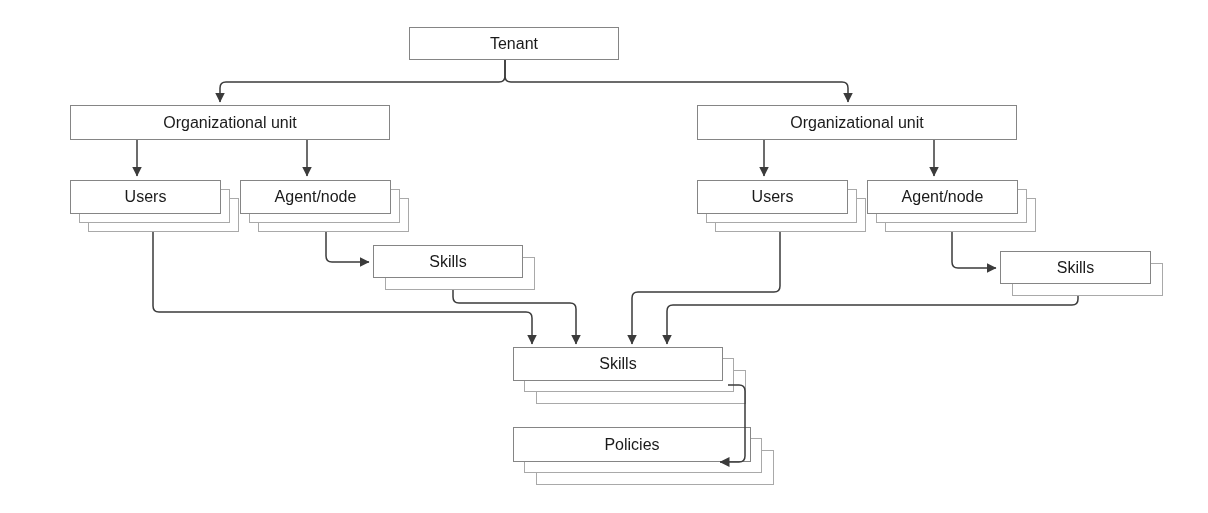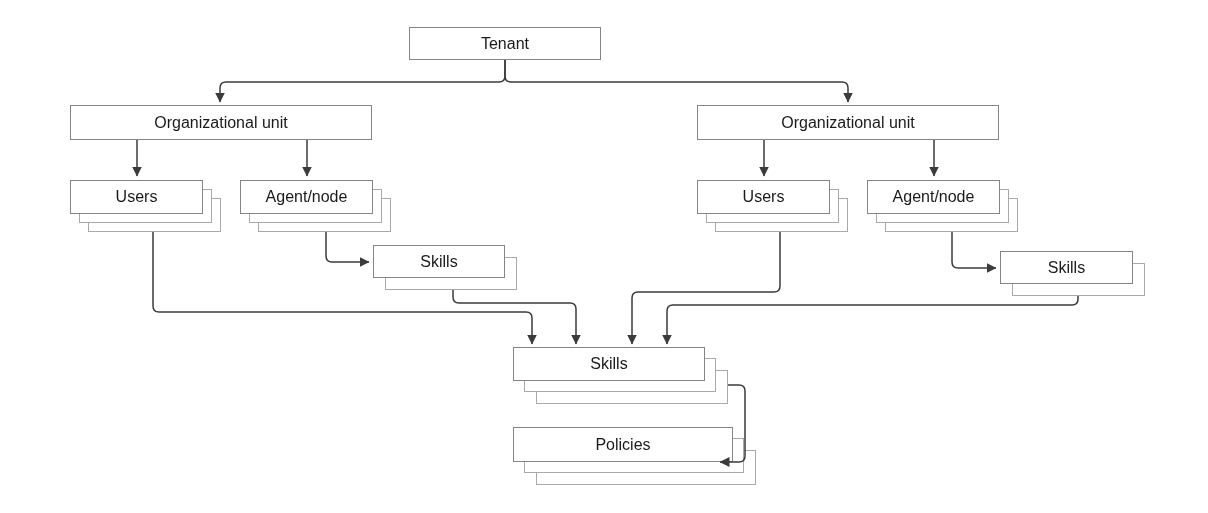--- a/index.html
+++ b/index.html
@@ -4,21 +4,21 @@
 <style>
   html,body{margin:0;padding:0;background:#ffffff;}
   #canvas{
     position:relative;
     width:1208px;height:513px;
     background:#ffffff;
     font-family:"Liberation Sans", sans-serif;
     overflow:hidden;
   }
   #edges{position:absolute;left:0;top:0;width:1208px;height:513px;pointer-events:none;z-index:3;}
-  .stack{position:absolute;z-index:2;}
+  .stack{position:absolute;z-index:2;padding-left:18px;}
   .layer{position:absolute;left:0;top:0;width:100%;height:100%;background:#fff;border:1.5px solid #a9a9a9;box-sizing:border-box;}
   .stack.d9  .l1{transform:translate(9px,9px);}
   .stack.d9  .l2{transform:translate(18px,18px);}
   .stack.d12 .l1{transform:translate(12px,12px);}
   .stack.d11 .l1{transform:translate(11px,11px);}
   .stack.d11 .l2{transform:translate(23px,23px);}
   .box{
     position:absolute;left:0;top:0;width:100%;height:100%;
     background:#fff;border:1.5px solid #858585;box-sizing:border-box;
     display:flex;align-items:center;justify-content:center;

